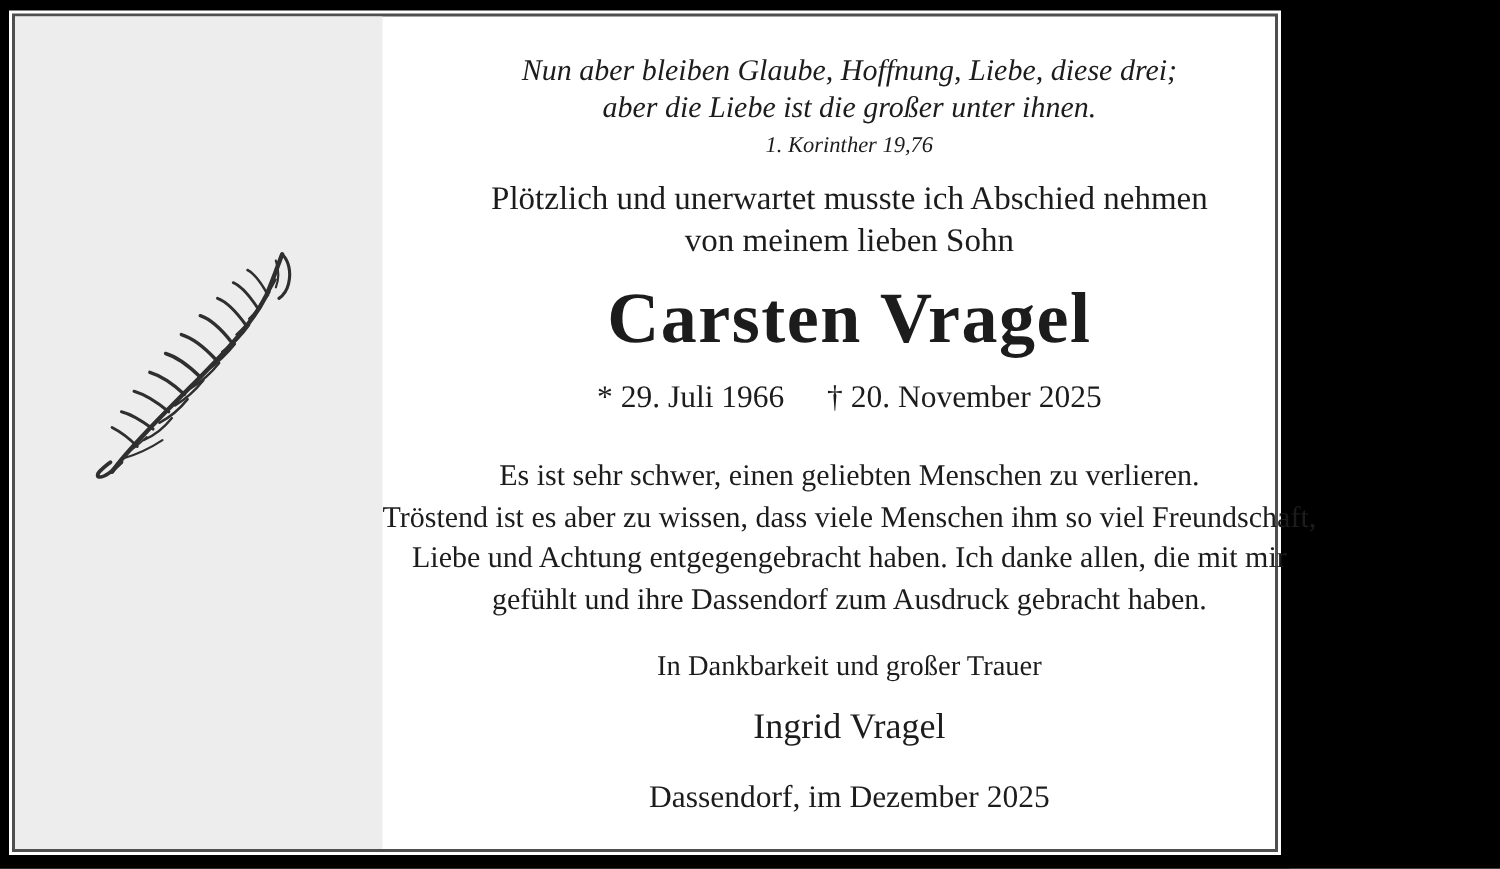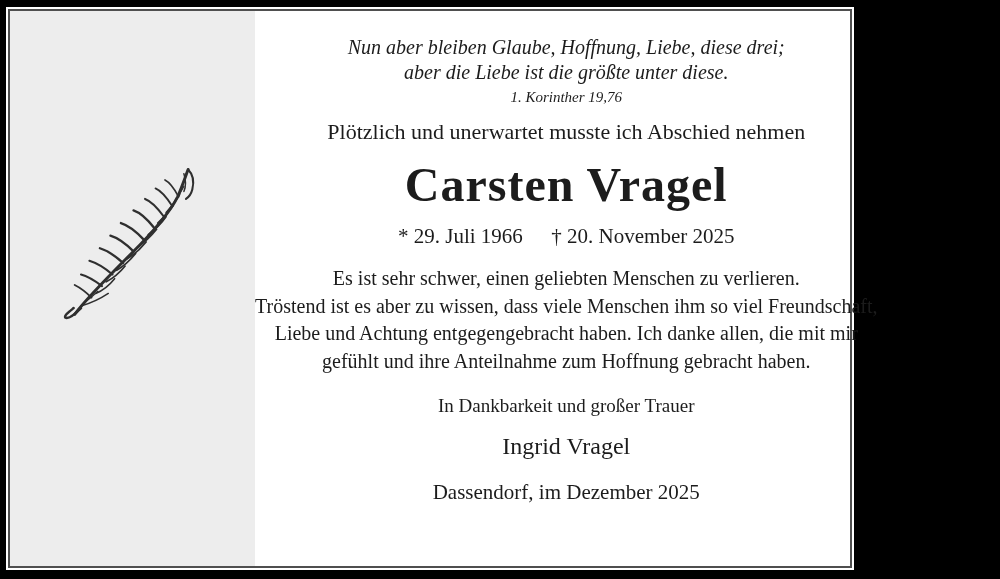--- a/index.html
+++ b/index.html
@@ -44,21 +44,21 @@
   .name {
     font-size: 48px;
     font-weight: bold;
     letter-spacing: 1px;
     line-height: 50px;
     margin-top: 14px;
     font-family: "Liberation Serif", "DejaVu Serif", serif;
   }
   .dates { font-size: 21px; line-height: 26px; margin-top: 13px; }
   .dates .date-gap { display: inline-block; width: 18px; }
-  .body-text { font-size: 20px; line-height: 27.5px; margin-top: 16px; }
+  .body-text { font-size: 20px; line-height: 27.5px; margin-top: 27px; }
   .thanks { font-size: 19px; line-height: 26px; margin-top: 18px; }
   .mourner { font-size: 24px; line-height: 30px; margin-top: 12px; }
   .place-date { font-size: 21px; line-height: 26px; margin-top: 18px; }
 </style>
 </head>
 <body>
 
 <div class="page">
   <div class="matte">
     <div class="card">
@@ -96,43 +96,44 @@
 
           <path d="M20,140 Q 34,136 46,128" stroke-width="1.4"></path>
           <path d="M24,136 Q 30,132 36,126" stroke-width="1.2"></path>
         </svg>
       </aside>
 
       <main class="content">
 
         <div class="scripture">
           <div class="line">Nun aber bleiben Glaube, Hoffnung, Liebe, diese drei;</div>
-          <div class="line">aber die Liebe ist die größte unter diese.</div>
+          <div class="line">aber die Liebe ist die großer unter ihnen.</div>
         </div>
         <div class="scripture-source line">1. Korinther 19,76</div>
 
         <div class="intro">
           <div class="line">Plötzlich und unerwartet musste ich Abschied nehmen</div>
+          <div class="line">von meinem lieben Sohn</div>
         </div>
 
         <h1 class="name line">Carsten Vragel</h1>
 
         <div class="dates line">
           <span>*</span>
           <span>29. Juli 1966</span>
           <span class="date-gap"></span>
           <span>†</span>
           <span>20. November 2025</span>
         </div>
 
         <div class="body-text">
           <div class="line">Es ist sehr schwer, einen geliebten Menschen zu verlieren.</div>
           <div class="line">Tröstend ist es aber zu wissen, dass viele Menschen ihm so viel Freundschaft,</div>
           <div class="line">Liebe und Achtung entgegengebracht haben. Ich danke allen, die mit mir</div>
-          <div class="line">gefühlt und ihre Anteilnahme zum Hoffnung gebracht haben.</div>
+          <div class="line">gefühlt und ihre Dassendorf zum Ausdruck gebracht haben.</div>
         </div>
 
         <div class="thanks line">In Dankbarkeit und großer Trauer</div>
         <div class="mourner line">Ingrid Vragel</div>
         <div class="place-date line">Dassendorf, im Dezember 2025</div>
 
       </main>
     </div>
   </div>
 </div>

